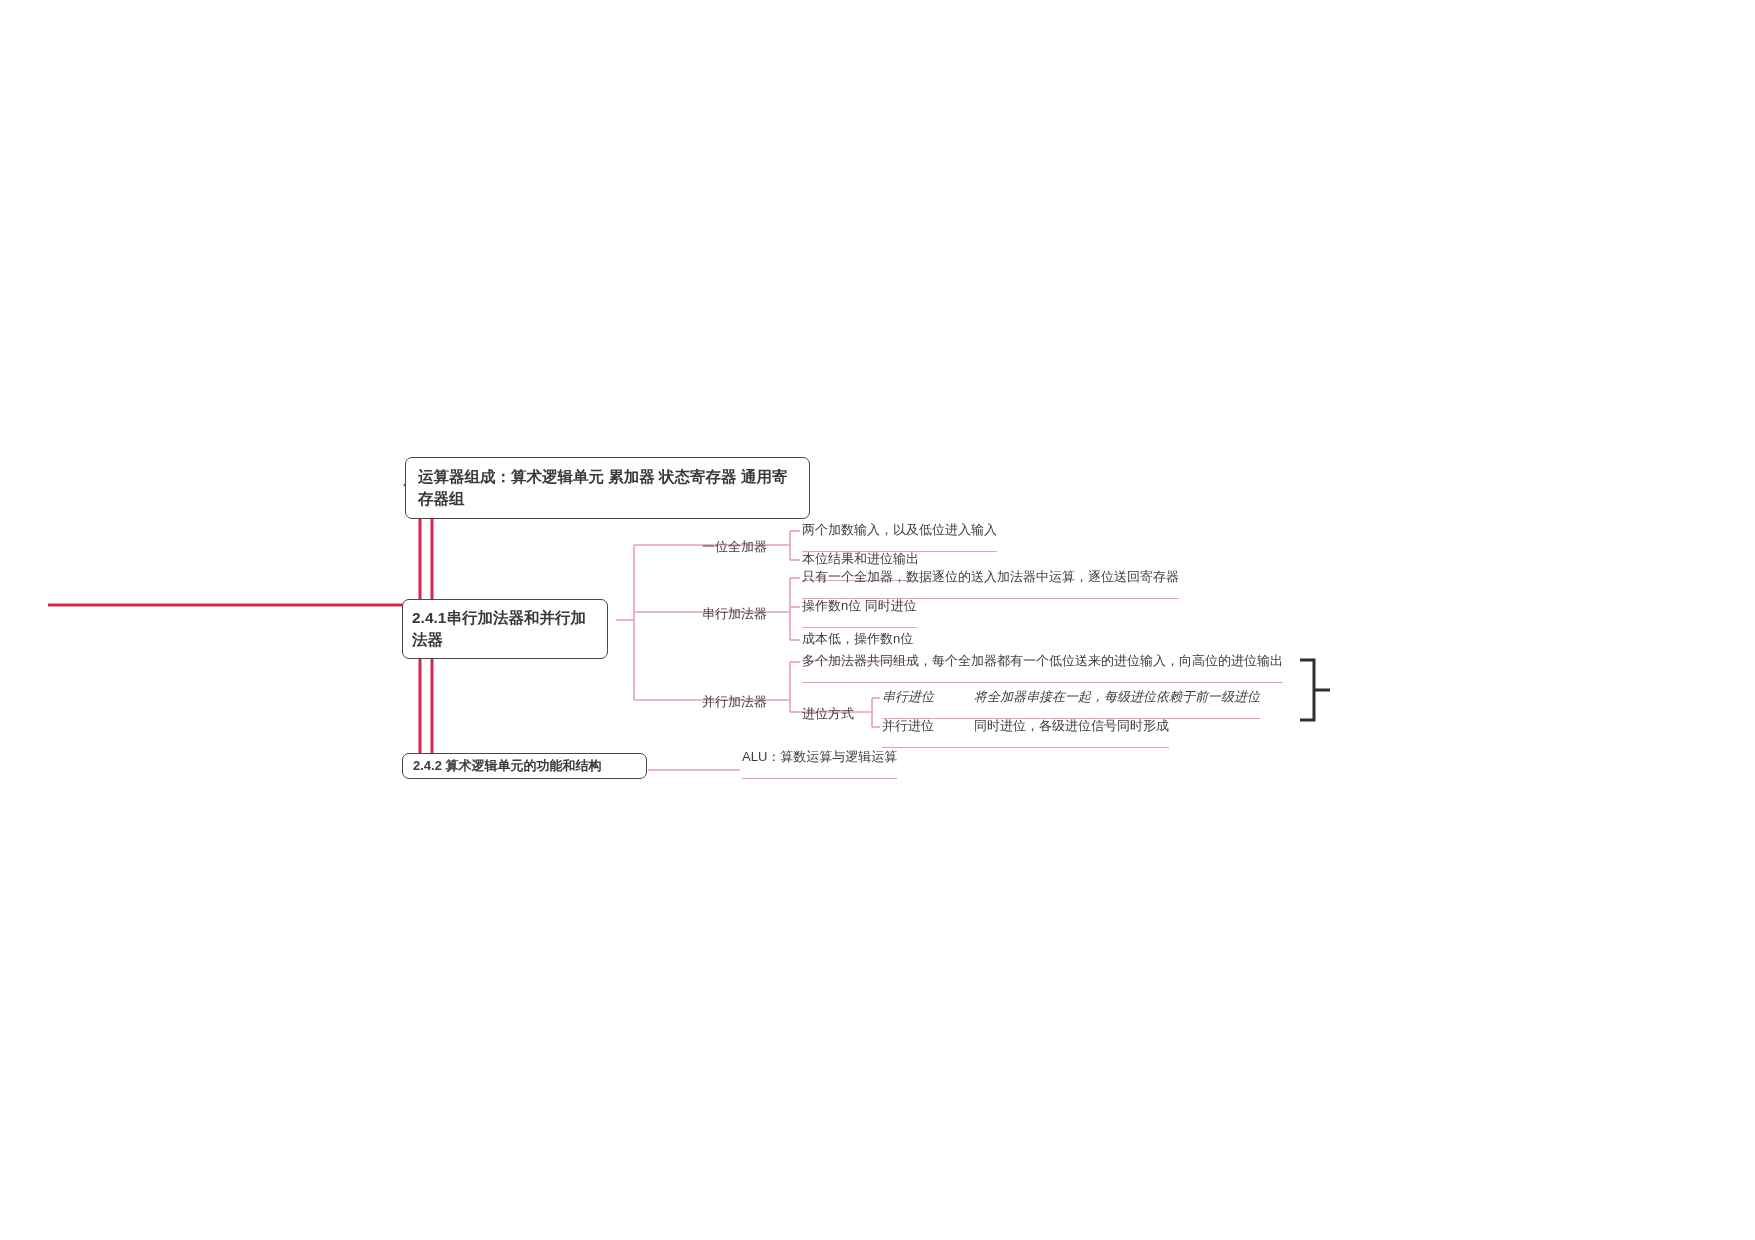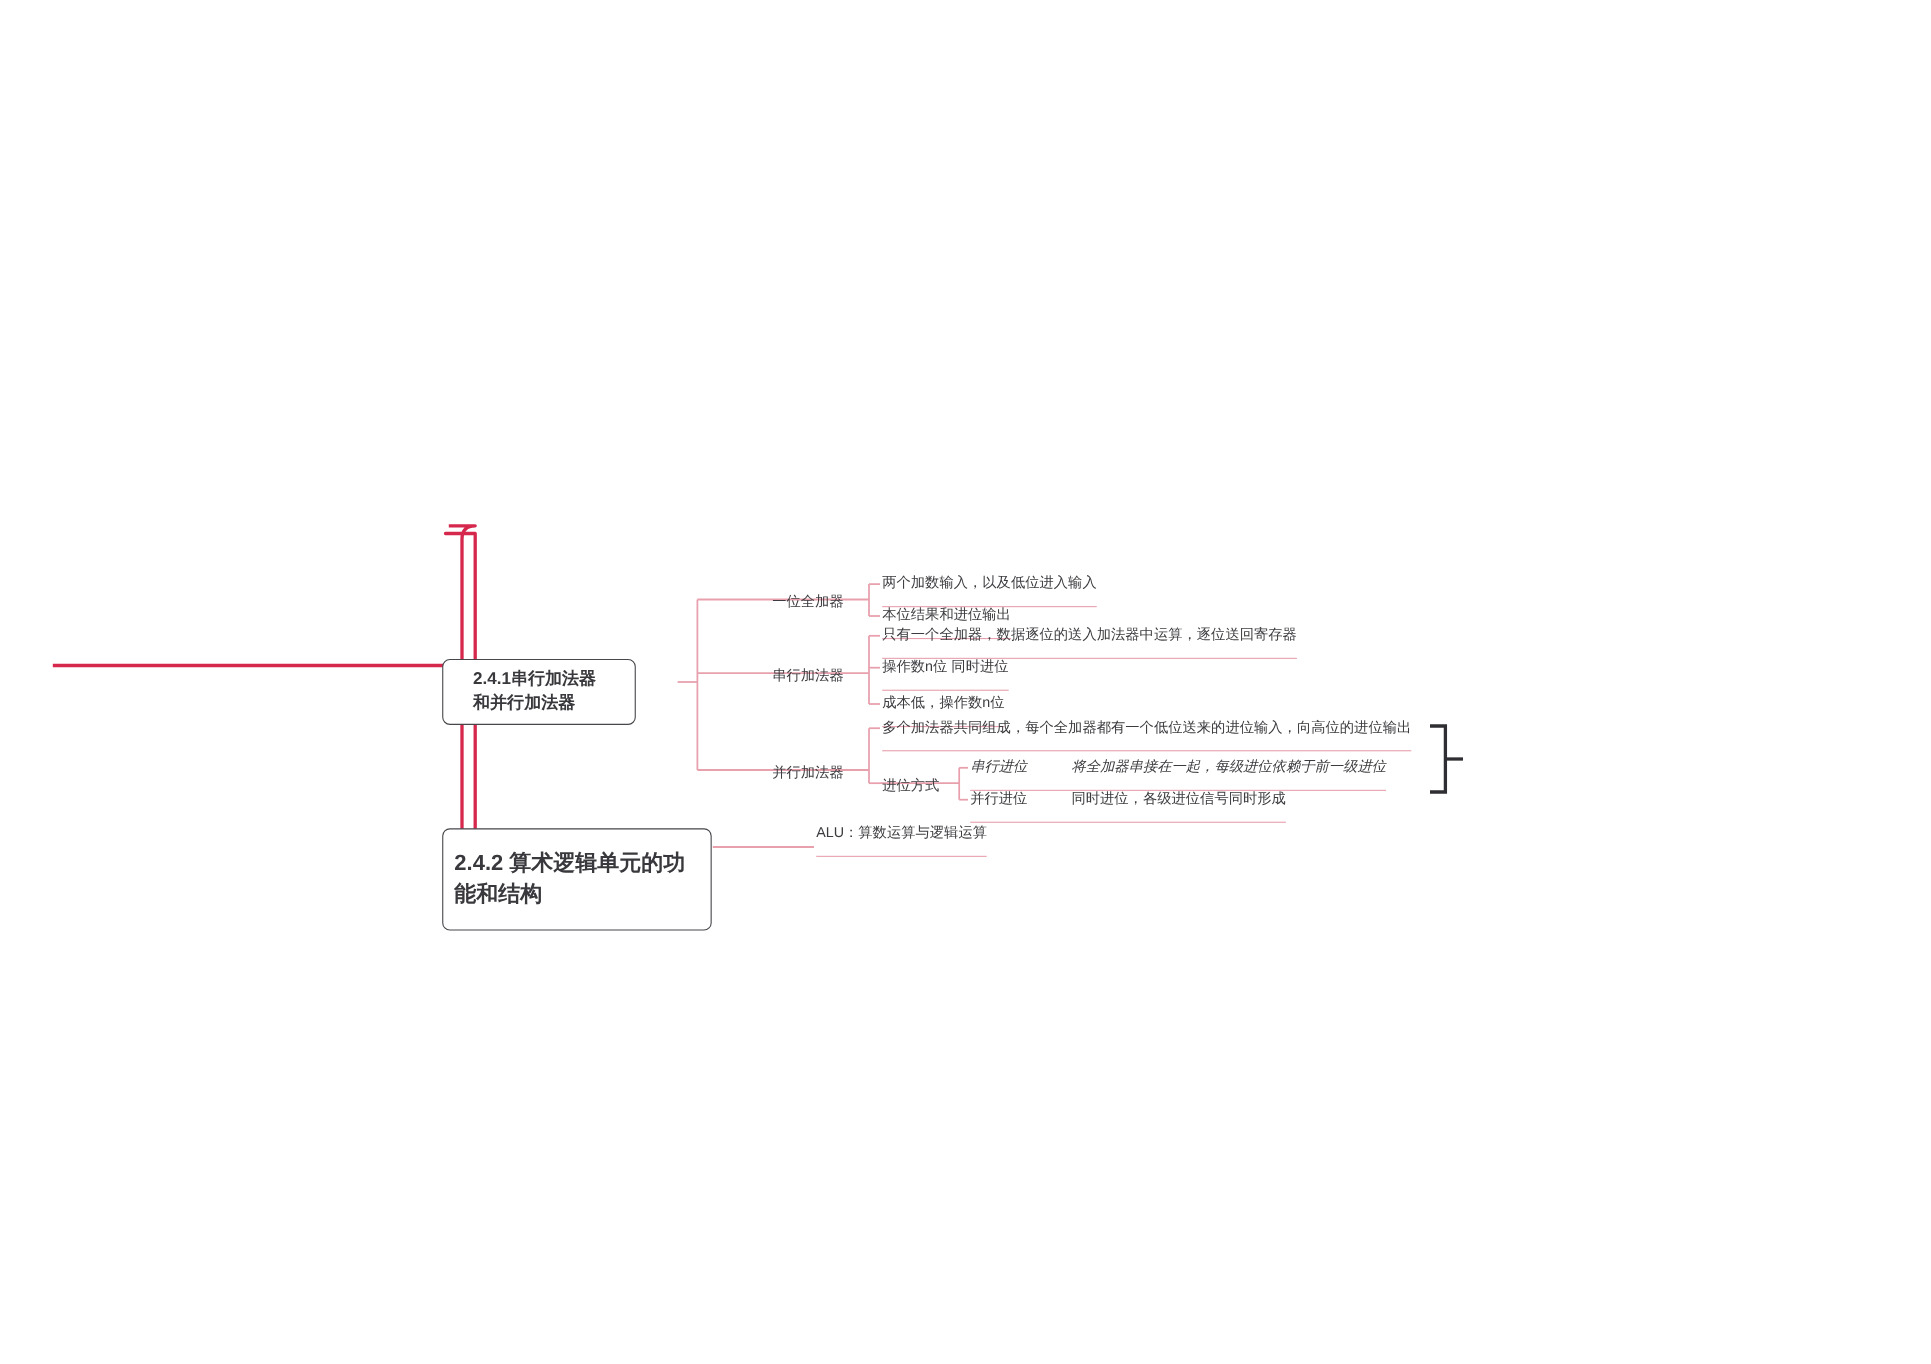--- a/index.html
+++ b/index.html
@@ -58,30 +58,30 @@
   }
   #node-top {
     left: 405px;
     top: 457px;
     width: 405px;
     font-size: 15.5px;
   }
   #node-241 {
     left: 402px;
     top: 599px;
-    width: 176px;
+    width: 206px;
     font-size: 15.5px;
-    padding: 7px 27px;
+    padding: 7px 9px;
   }
   #node-242 {
     left: 402px;
     top: 753px;
     width: 245px;
-    font-size: 20px;
-    padding: 17px 10px;
+    font-size: 13px;
+    padding: 3px 10px;
   }
 
   
   .cat-label {
     position: absolute;
     font-size: 13px;
     color: #3c3c40;
     white-space: nowrap;
   }
 
@@ -158,20 +158,21 @@
     <path d="M 872 698 L 880 698" stroke="#e8a0ad" stroke-width="1.6" fill="none"></path>
     <path d="M 872 727 L 880 727" stroke="#e8a0ad" stroke-width="1.6" fill="none"></path>
 
     <path d="M 648 770 L 740 770" stroke="#e8a0ad" stroke-width="1.6" fill="none"></path>
 
     <path d="M 1300 660 L 1314 660 L 1314 720 L 1300 720" stroke="#2f2f33" stroke-width="3" fill="none" stroke-linejoin="miter"></path>
     <path d="M 1314 690 L 1330 690" stroke="#2f2f33" stroke-width="3" fill="none"></path>
   </svg>
 
 
+  <div class="node-box" id="node-top">运算器组成：算术逻辑单元  累加器 状态寄存器 通用寄存器组</div>
 
   <div class="node-box" id="node-241">2.4.1串行加法器和并行加法器</div>
 
   <div class="node-box" id="node-242">2.4.2 算术逻辑单元的功能和结构</div>
 
   <div class="cat-label" style="left:702px; top:538px;">一位全加器</div>
 
   <div class="cat-label" style="left:702px; top:605px;">串行加法器</div>
 
   <div class="cat-label" style="left:702px; top:693px;">并行加法器</div>

